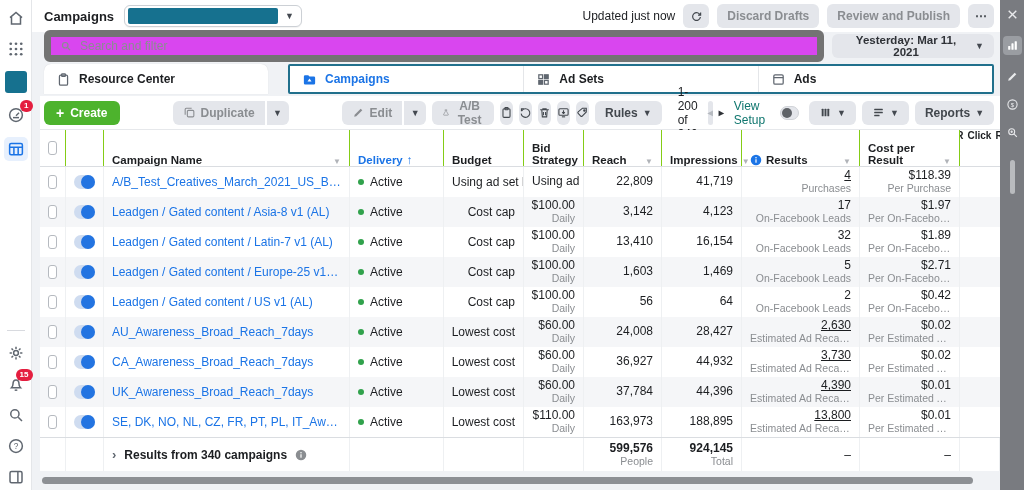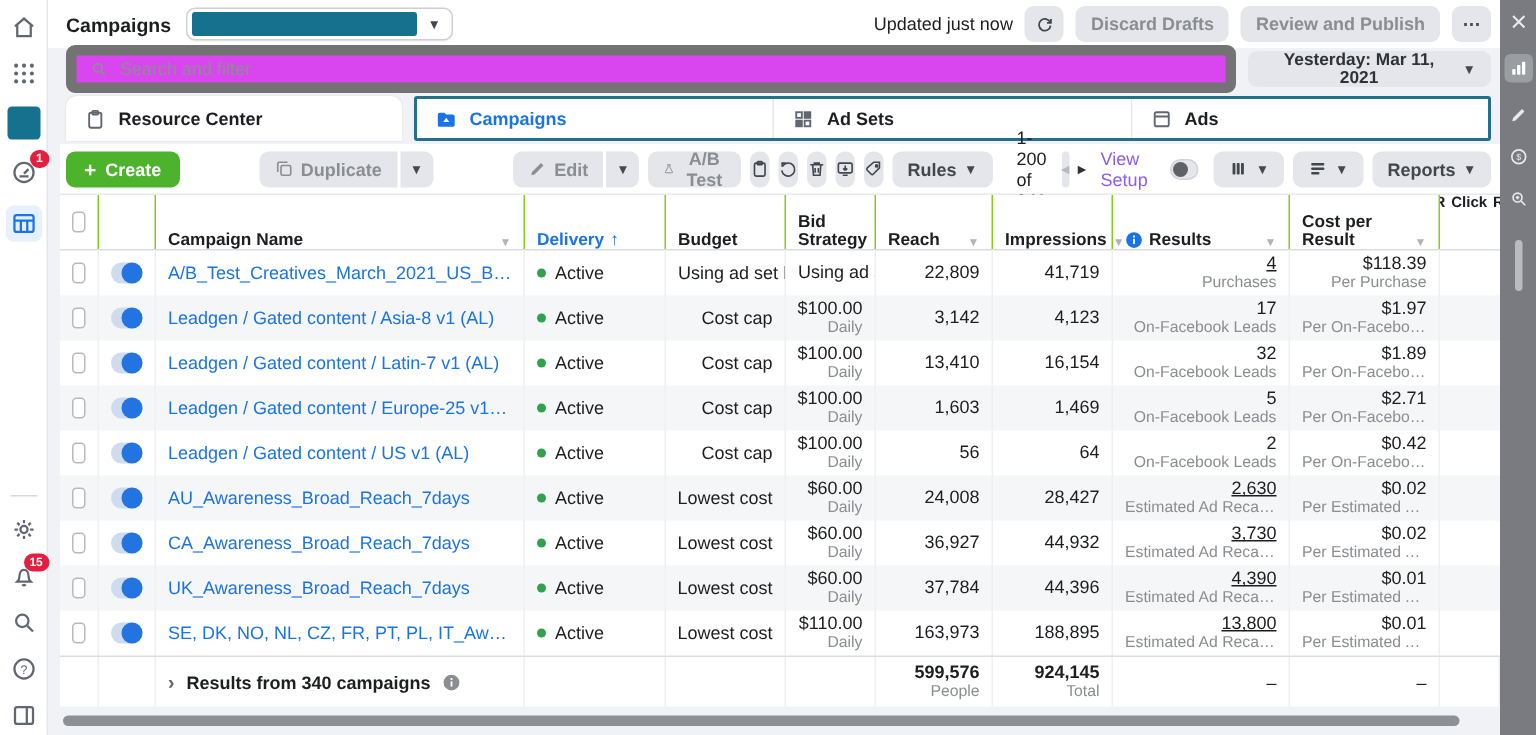--- a/index.html
+++ b/index.html
@@ -40,21 +40,21 @@
   .icbtn { width:26px; padding:0; justify-content:center; color:#42474d; }
   .icbtn svg { width:13px; height:13px; }
 
   .search-row { height:30px; display:flex; align-items:center; gap:8px; padding:2px 6px 4px 4px; flex:none; }
   .search-box { flex:1; height:32px; background:#d946ef; border:7px solid #737373; border-radius:6px; display:flex; align-items:center; gap:8px; padding:0 9px; color:#8a8d91; }
   .search-box svg { width:12px; height:12px; flex:none; }
   .search-box input { border:none; outline:none; flex:1; font-family:inherit; font-size:12px; background:transparent; color:#1c1e21; }
   .search-box input::placeholder { color:#8a8d91; }
   .date-btn { width:162px; flex:none; justify-content:space-between; color:#2f3237; font-size:11.5px; }
 
-  .tabs-row { height:34px; display:flex; align-items:stretch; gap:8px; padding:2px 6px 2px 4px; flex:none; }
+  .tabs-row { height:34px; display:flex; align-items:stretch; gap:20px; padding:2px 6px 2px 4px; flex:none; }
   .tab-card { background:#fff; border-radius:7px 7px 0 0; display:flex; align-items:center; gap:8px; padding:0 12px; font-size:12px; font-weight:bold; box-shadow:0 0 1px rgba(0,0,0,.15); }
   .resource-tab { width:224px; flex:none; color:#1c1e21; }
   .tab-group { flex:1; display:flex; border:2px solid #21708c; border-radius:2px; background:#fff; overflow:hidden; }
   .tab { flex:1; display:flex; align-items:center; gap:8px; padding:0 12px; font-size:12px; font-weight:bold; color:#1c1e21; border-right:1px solid #e4e6e9; background:#fff; }
   .tab:last-child { border-right:none; }
   .tab.active { color:#1b74e6; }
   .tab svg, .tab-card svg { width:15px; height:15px; flex:none; }
   .tab-card svg { color:#606770; }
   .tab svg { color:#606770; }
 
@@ -63,21 +63,21 @@
   .create-btn .plus { font-size:14px; font-weight:bold; line-height:1; }
   .split { display:flex; gap:2px;margin-left:47px; }
   .split .gbtn { border-radius:6px 0 0 6px; }
   .split .caret-btn { border-radius:0 6px 6px 0; width:22px; padding:0; justify-content:center; }
   .tbic svg { width:13px; height:13px; }
   .toolbar-spacer { flex:1; }
   .range-txt { font-size:12px; color:#1c1e21; padding:0 4px; }
   .pag-btn { width:24px; padding:0; justify-content:center; font-size:10px; }
   .pag-btn.disabled { color:#b6bac0; }
   .pag-btn.plain { background:transparent; color:#2f3237; }
-  .viewsetup { display:flex; align-items:center; gap:6px; font-size:12px; color:#8b5cf6; padding:0 4px; }
+  .viewsetup { display:flex; align-items:center; gap:6px; font-size:12px; color:#0f766e; padding:0 4px; }
   .toggle-sm { width:28px; height:14px; border-radius:8px; background:#e4e6eb; border:1px solid #d0d3d8; position:relative; }
   .toggle-sm .knob { position:absolute; left:1px; top:1px; width:10px; height:10px; border-radius:50%; background:#5f6368; }
 
   
   .table-wrap { background:#fff; flex:1; display:flex; flex-direction:column; overflow:hidden; }
   .tgrid { display:grid; grid-template-columns:26px 38px 246px 94px 80px 60px 78px 80px 118px 100px 40px; align-items:stretch; }
   .thead { height:37px; border-bottom:1px solid #dadde1; font-size:11.5px; font-weight:bold; flex:none; }
   .th { display:flex; align-items:flex-end; padding:0 8px; border-right:1px solid #84cc16; gap:4px; }
   .sort-mark { color:#b0b3b8; font-size:8px; }
   .th-delivery { color:#1b74e6; }

